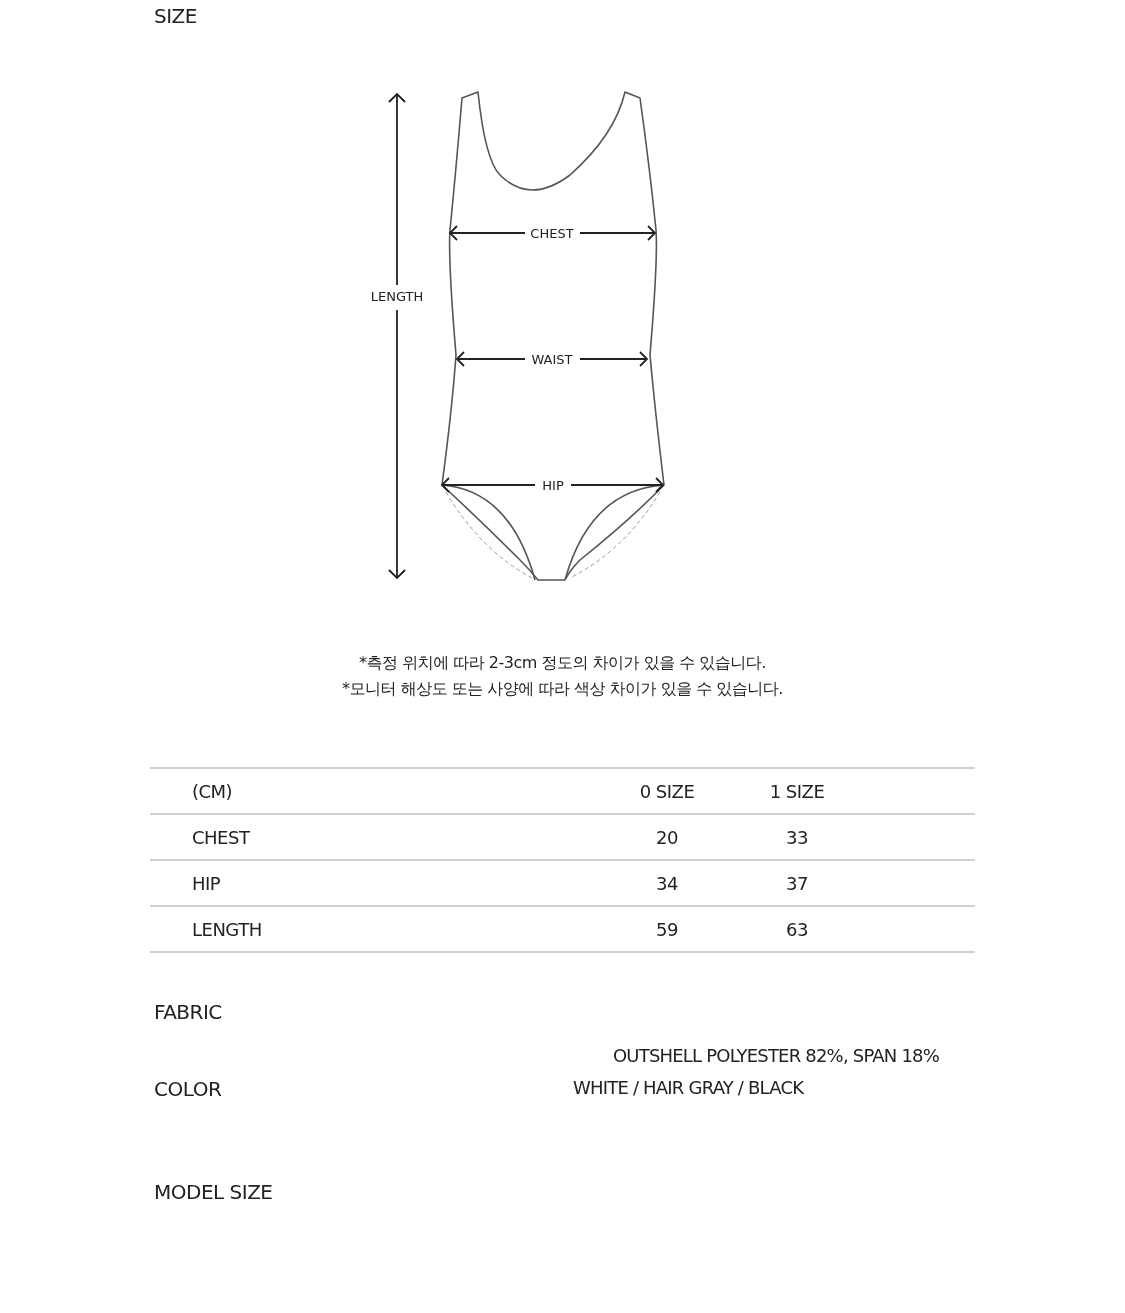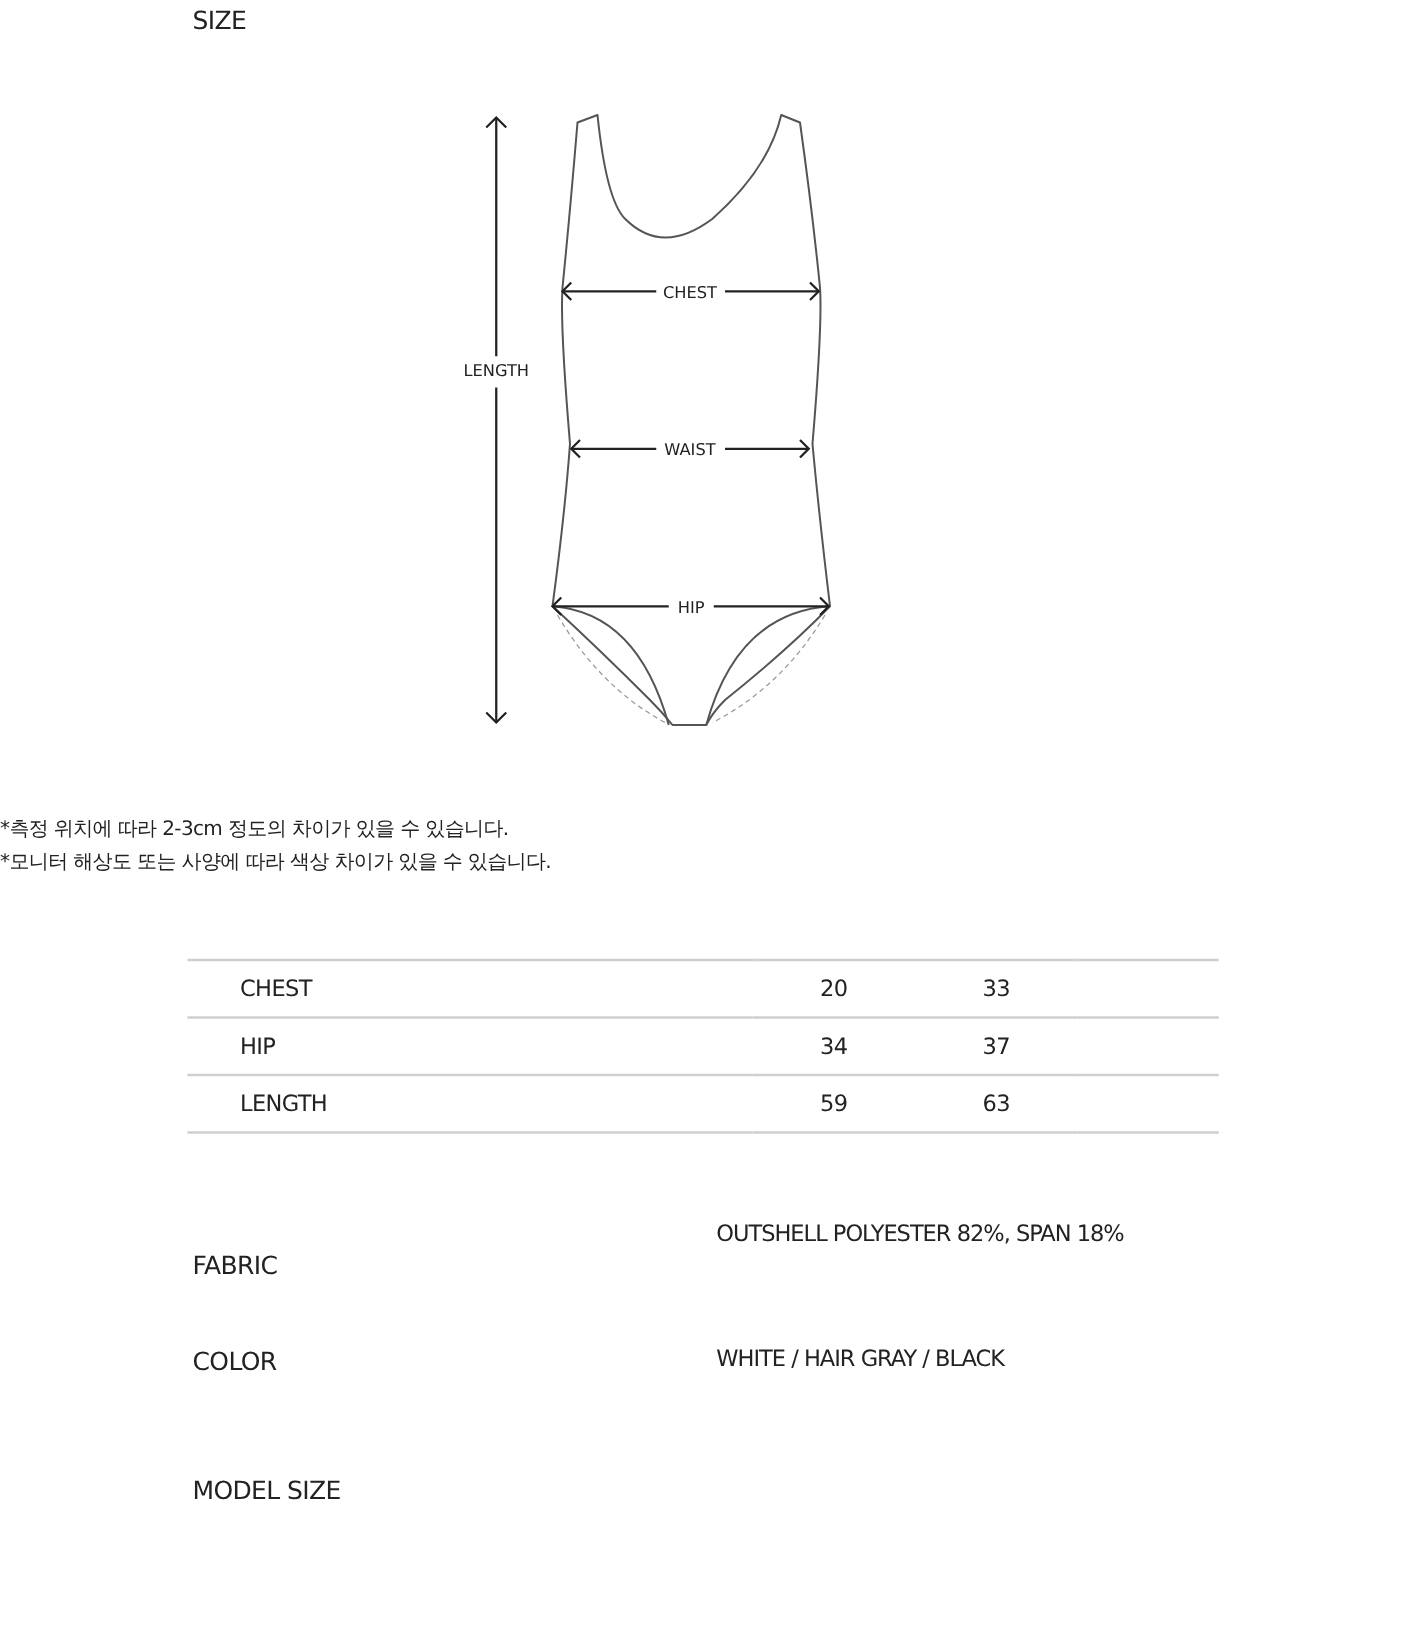--- a/index.html
+++ b/index.html
@@ -1,21 +1,21 @@
 <!DOCTYPE html>
 <html><head>
 <meta charset="utf-8">
 <style>
   html, body { margin: 0; padding: 0; background: #ffffff; }
   body { width: 1125px; height: 1313px; position: relative; overflow: hidden;
          font-family: "DejaVu Sans", "Liberation Sans", sans-serif; color: #222; }
   .abs { position: absolute; }
   .title { left: 154px; top: 4px; font-size: 20px; color: #222; letter-spacing: -0.5px; }
   .diagram { left: 360px; top: 80px; width: 320px; height: 510px; }
-  .notes { left: 0; width: 1125px; top: 650px; text-align: left; font-size: 16px; line-height: 26px; color: #222; letter-spacing: -0.5px; }
+  .notes { left: 0; width: 1125px; top: 650px; text-align: center; font-size: 16px; line-height: 26px; color: #222; letter-spacing: -0.5px; }
   .table { left: 150px; top: 767px; width: 825px; border-collapse: collapse; }
   .table td { height: 44px; font-size: 18px; color: #222; border-bottom: 2px solid #cfcfcf; padding: 0; letter-spacing: -0.5px; }
   .table tr:first-child td { border-top: 2px solid #cfcfcf; }
   .table td.lbl { padding-left: 42px; }
   .table td.c0 { width: 130px; text-align: center; }
   .table td.c1 { width: 130px; text-align: center; }
   .table td.sp { width: 113px; }
   .spec-label { left: 154px; font-size: 20px; color: #222; letter-spacing: -0.5px; }
   .spec-value { left: 573px; font-size: 18px; line-height: 26px; color: #222; letter-spacing: -0.8px; }
 </style>
@@ -67,20 +67,26 @@
   </g>
 </svg>
 
 <div class="abs notes">
   <div>*측정 위치에 따라 2-3cm 정도의 차이가 있을 수 있습니다.</div>
   <div>*모니터 해상도 또는 사양에 따라 색상 차이가 있을 수 있습니다.</div>
 </div>
 
 <table class="abs table">
   <tbody>
+      <tr>
+    <td class="lbl">(CM)</td>
+    <td class="c0">0 SIZE</td>
+    <td class="c1">1 SIZE</td>
+    <td class="sp"></td>
+  </tr>
   <tr>
     <td class="lbl">CHEST</td>
     <td class="c0">20</td>
     <td class="c1">33</td>
     <td class="sp"></td>
   </tr>
   <tr>
     <td class="lbl">HIP</td>
     <td class="c0">34</td>
     <td class="c1">37</td>
@@ -89,21 +95,21 @@
   <tr>
     <td class="lbl">LENGTH</td>
     <td class="c0">59</td>
     <td class="c1">63</td>
     <td class="sp"></td>
   </tr>
 </tbody>
   </table>
 
 <div class="abs spec-label" style="top:1000px;">FABRIC</div>
-<div class="abs spec-value" style="top:975px;">
+<div class="abs spec-value" style="top:1043px;margin-left:40px;">
   <div>OUTSHELL POLYESTER 82%, SPAN 18%</div>
 </div>
 
 <div class="abs spec-label" style="top:1077px;">COLOR</div>
 <div class="abs spec-value" style="top:1075px;">
   <div>WHITE / HAIR GRAY / BLACK</div>
 </div>
 
 <div class="abs spec-label" style="top:1180px;">MODEL SIZE</div>
 <div class="abs spec-value" style="top:1178px;">

